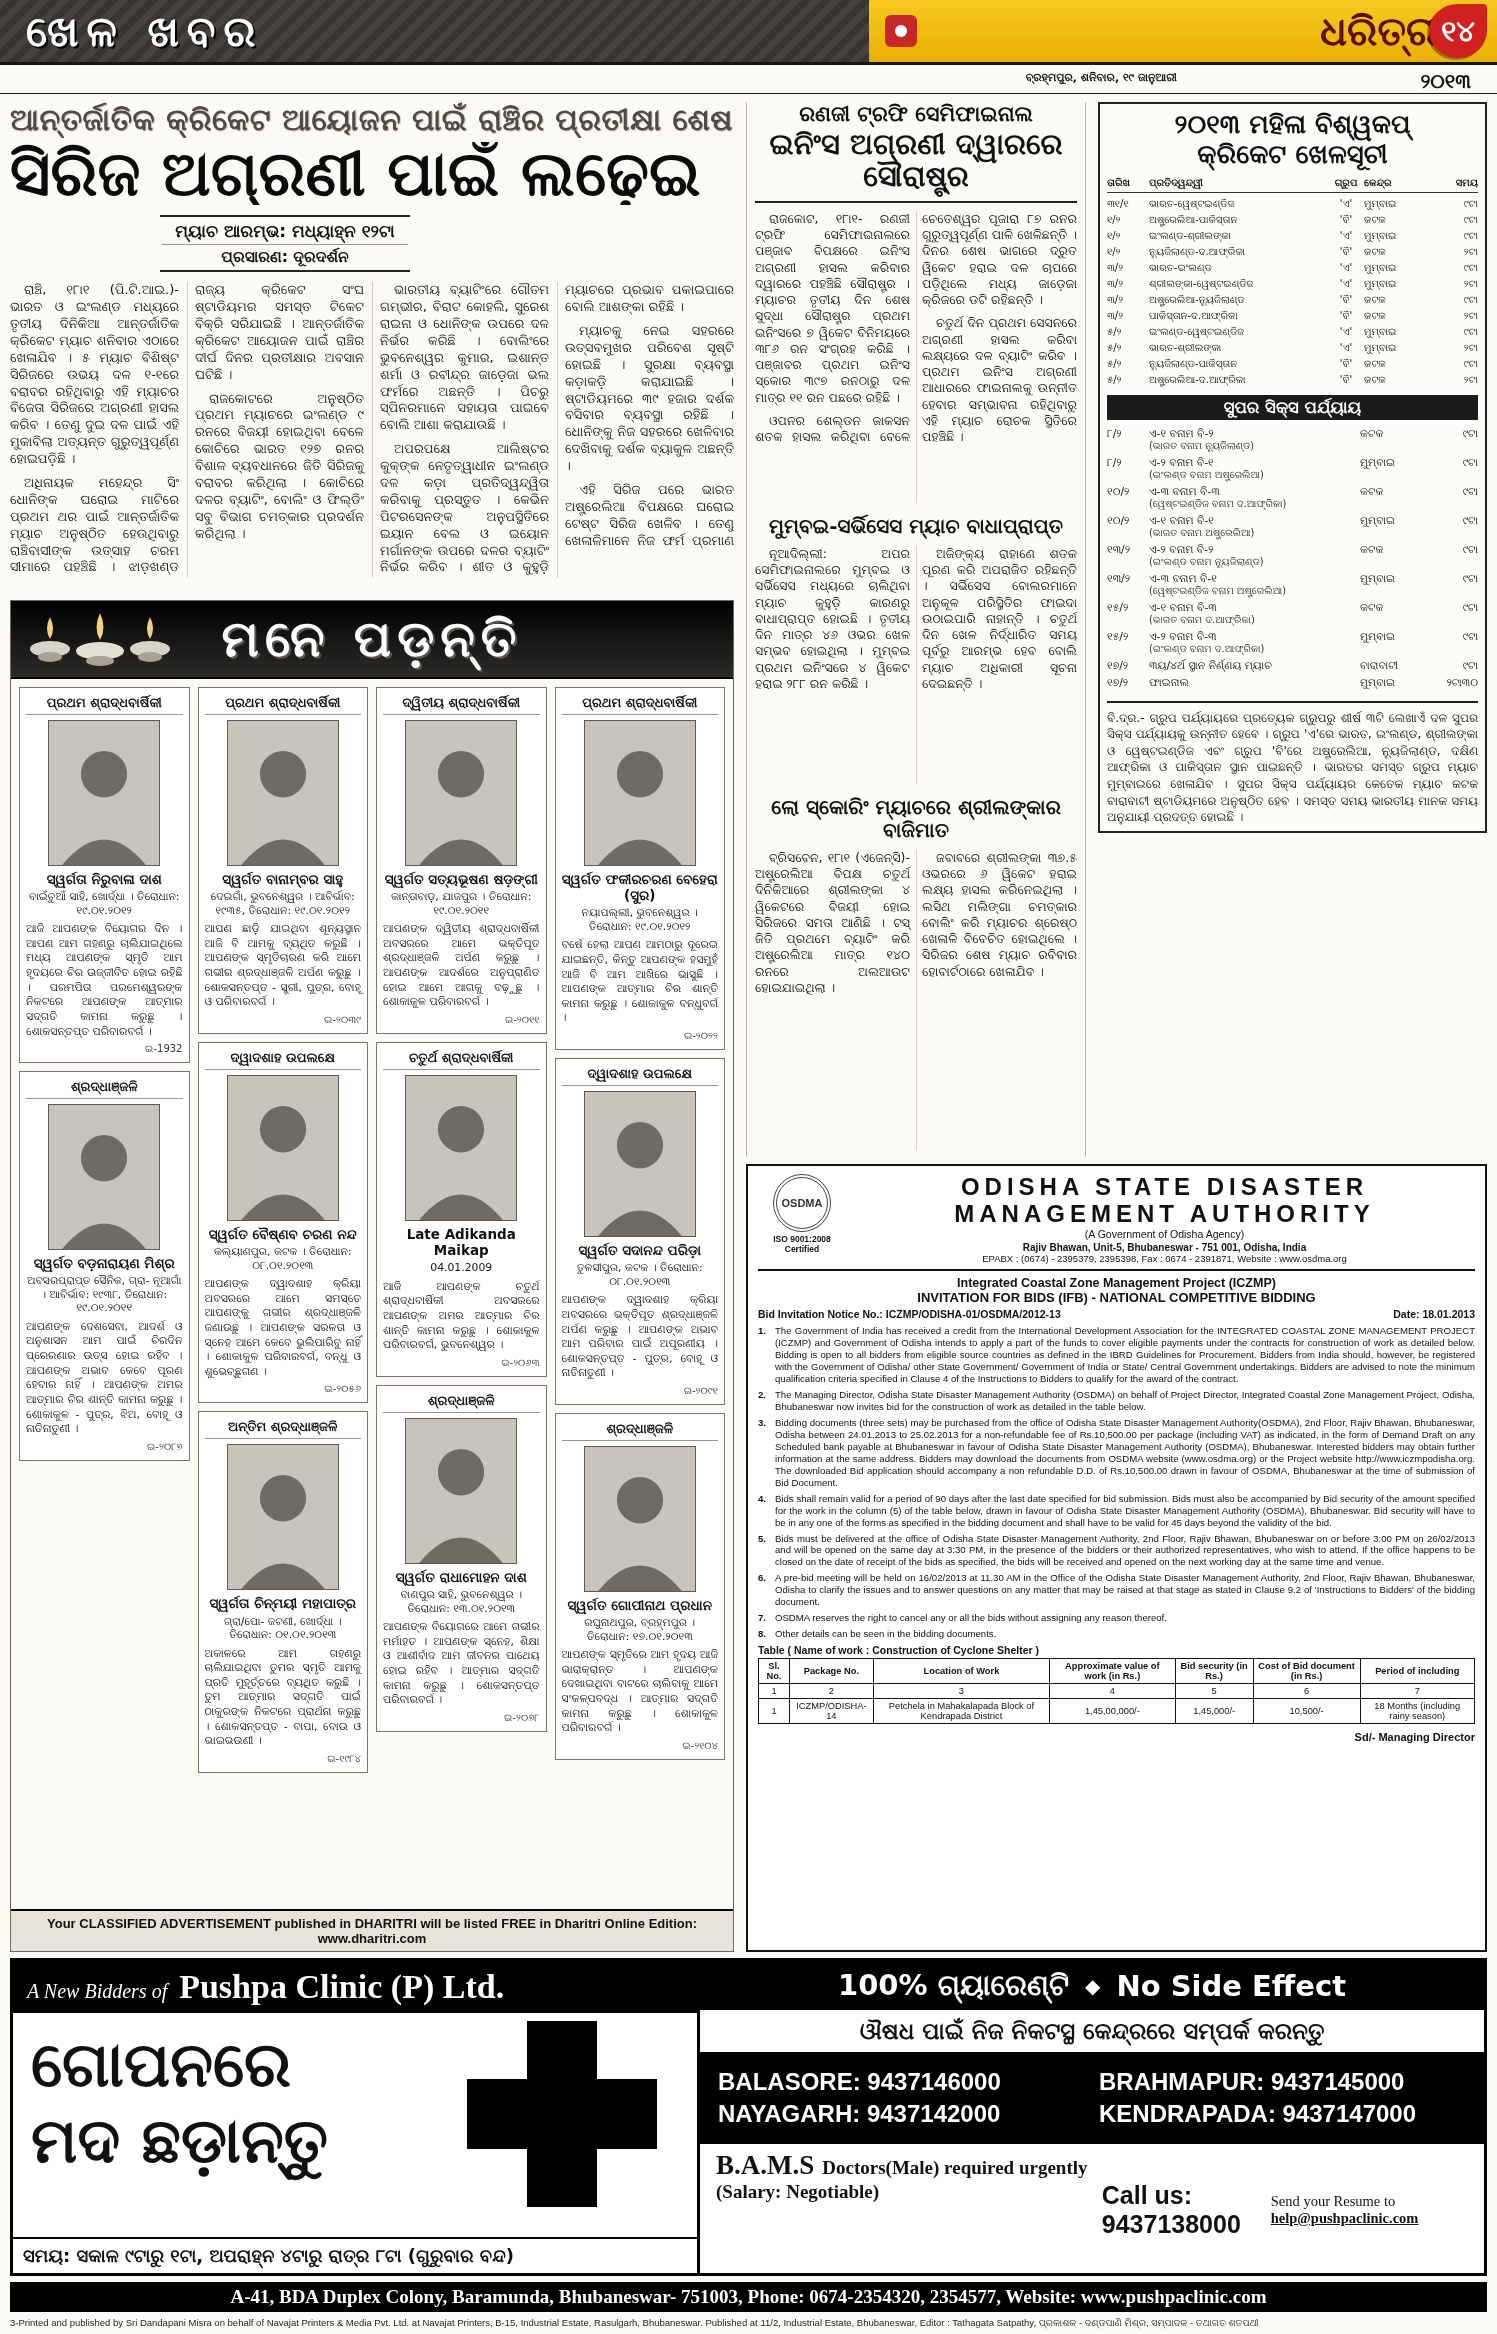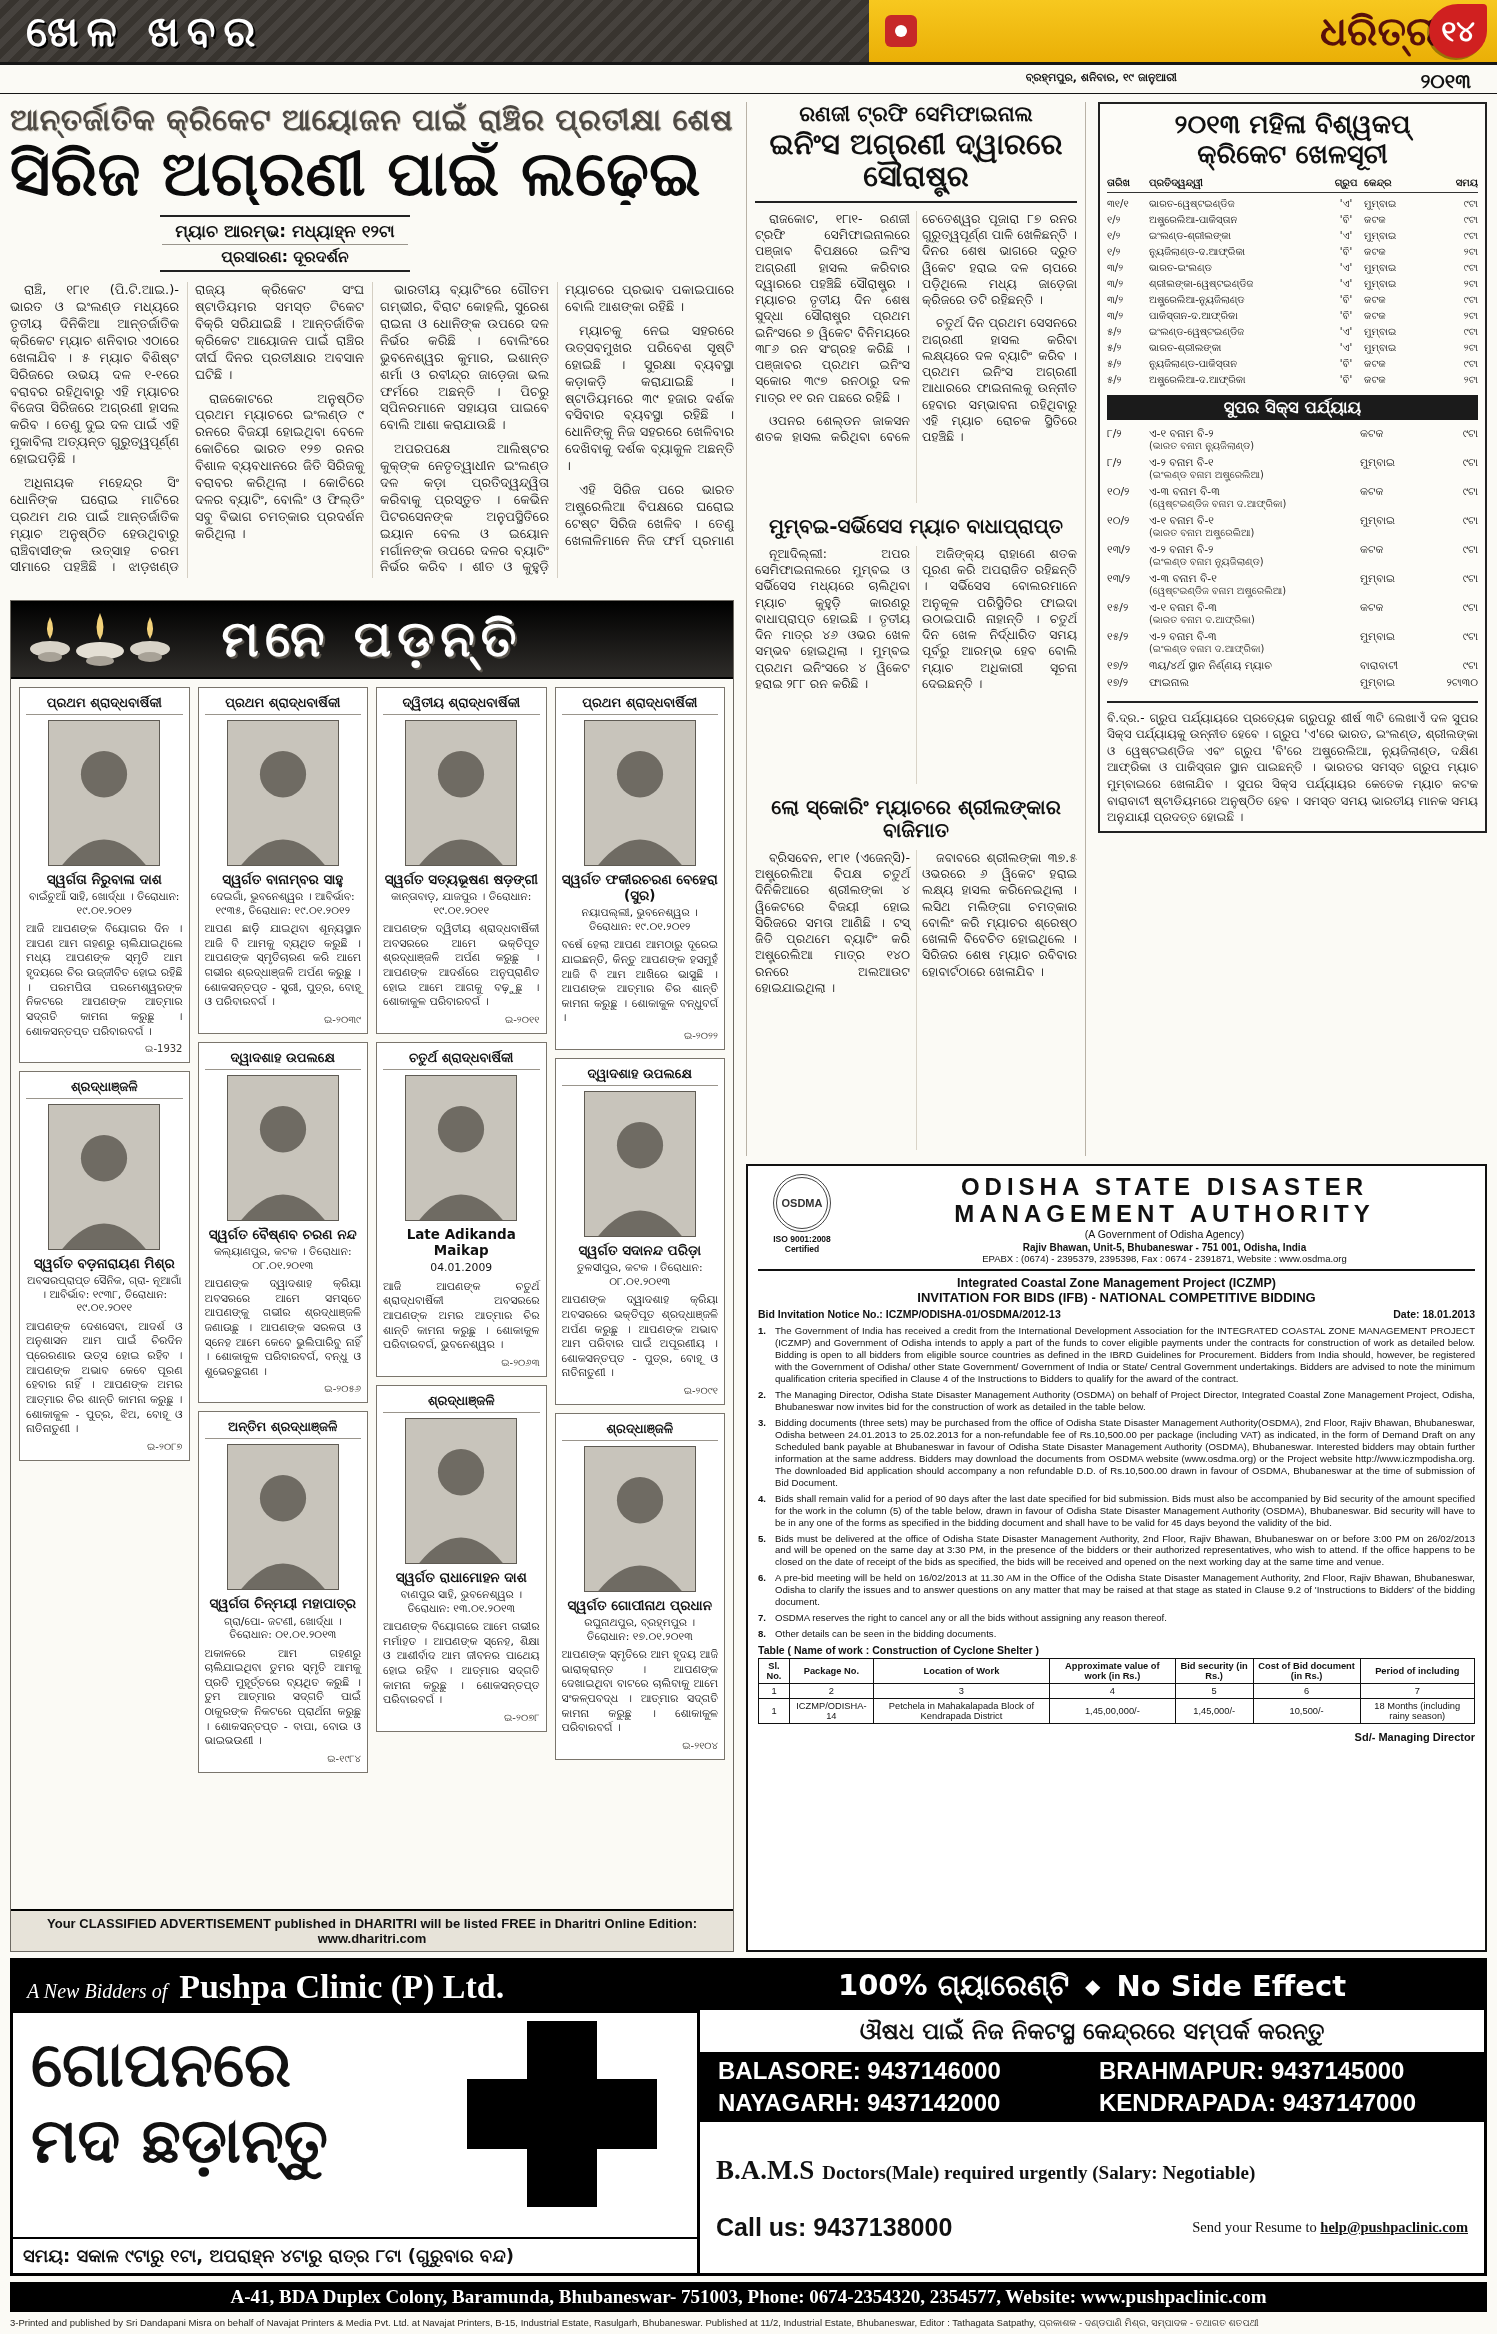--- a/index.html
+++ b/index.html
@@ -98,23 +98,23 @@
   .ad-big { position:absolute; left:18px; top:14px; font-size:62px; font-weight:bold; line-height:1.22; }
   .cross { position:absolute; right:40px; top:8px; width:190px; height:186px; }
   .cross::before { content:""; position:absolute; left:60px; top:0; width:70px; height:186px; background:#000; }
   .cross::after  { content:""; position:absolute; left:0; top:58px; width:190px; height:70px; background:#000; }
   .ad-left-timing { flex:none; border-top:2px solid #000; font-weight:bold; font-size:18px; padding:6px 10px; }
 
   .ad-right { position:absolute; left:700px; top:1958px; width:787px; height:318px; border:3px solid #000; border-left:none; background:#fff; display:flex; flex-direction:column; }
   .guarantee { flex:none; background:#000; color:#fff; text-align:center; font-weight:bold; font-size:29px; padding:7px 0; display:flex; justify-content:center; gap:16px; align-items:center; }
   .guarantee .sep { font-size:20px; }
   .contact-line { text-align:center; font-weight:bold; font-size:23px; padding:8px 0 7px; }
-  .phones { background:#000; color:#fff; display:grid; grid-template-columns:1fr 1fr; gap:4px 14px; padding:5px 18px; font-family:"Liberation Sans", sans-serif; font-weight:bold; font-size:24px; }
+  .phones { background:#000; color:#fff; display:grid; grid-template-columns:1fr 1fr; gap:4px 14px; padding:16px 18px; font-family:"Liberation Sans", sans-serif; font-weight:bold; font-size:24px; }
   .phone-cell { white-space:nowrap; }
-  .bams { flex:1; padding:6px 16px 4px; font-family:"Liberation Serif", serif; display:flex; flex-direction:column; justify-content:space-evenly; }
+  .bams { flex:1; padding:6px 16px 4px; font-family:"Liberation Serif", serif; display:flex; flex-direction:row; justify-content:space-evenly; }
   .bams-line1 { font-size:19px; font-weight:bold; }
   .bams-big { font-size:27px; font-weight:bold; margin-right:8px; }
   .call-row { display:flex; justify-content:space-between; align-items:center; }
   .call { font-size:25px; font-weight:bold; font-family:"Liberation Sans", sans-serif; }
   .resume { font-size:14.5px; }
   .resume .email { font-weight:bold; text-decoration:underline; }
 
   .address-bar { position:absolute; left:10px; top:2282px; width:1477px; height:30px; background:#000; color:#fff; display:flex; align-items:center; justify-content:center; font-weight:bold; font-size:19px; font-family:"Liberation Serif", serif; }
   .imprint { position:absolute; left:10px; top:2317px; width:1477px; font-size:9.5px; color:#26241f; font-family:"Liberation Sans", sans-serif; }
 </style>

